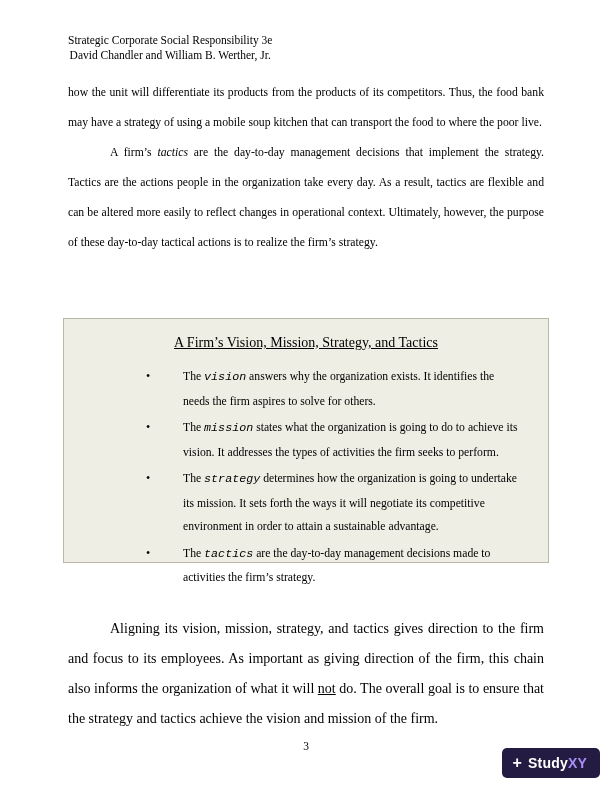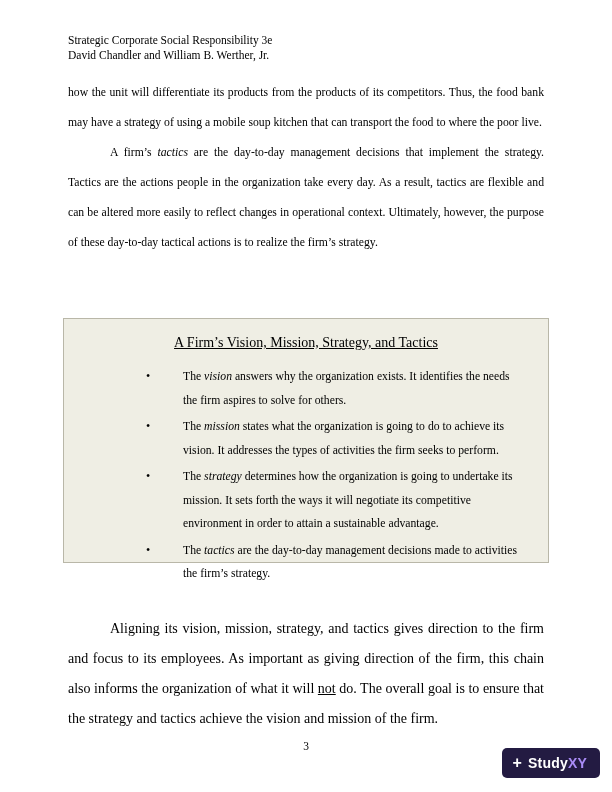--- a/index.html
+++ b/index.html
@@ -22,21 +22,21 @@
     box-sizing: border-box;
   }
   .header {
     position: absolute;
     left: 68px;
     top: 33px;
     font-size: 11.5px;
     line-height: 14.5px;
     color: #000;
   }
-  .header div { white-space: nowrap; }
+  .header div { white-space: nowrap; text-align: center; }
 
   .body-text {
     position: absolute;
     left: 68px;
     top: 78px;
     width: 476px;
     font-size: 11.7px;
     line-height: 30px;
     text-align: justify;
   }
@@ -73,21 +73,21 @@
     line-height: 23.5px;
     margin-bottom: 3px;
     text-align: left;
   }
   .callout li .bullet {
     position: absolute;
     left: 68px;
     top: 0;
     font-size: 12px;
   }
-  .callout li i { font-style: italic; }
+  .callout li i { font-style: italic; font-family: Liberation Mono, monospace; }
 
   .body-text-2 {
     position: absolute;
     left: 68px;
     top: 600px;
     width: 476px;
     font-size: 14px;
     line-height: 30px;
     text-align: justify;
   }

